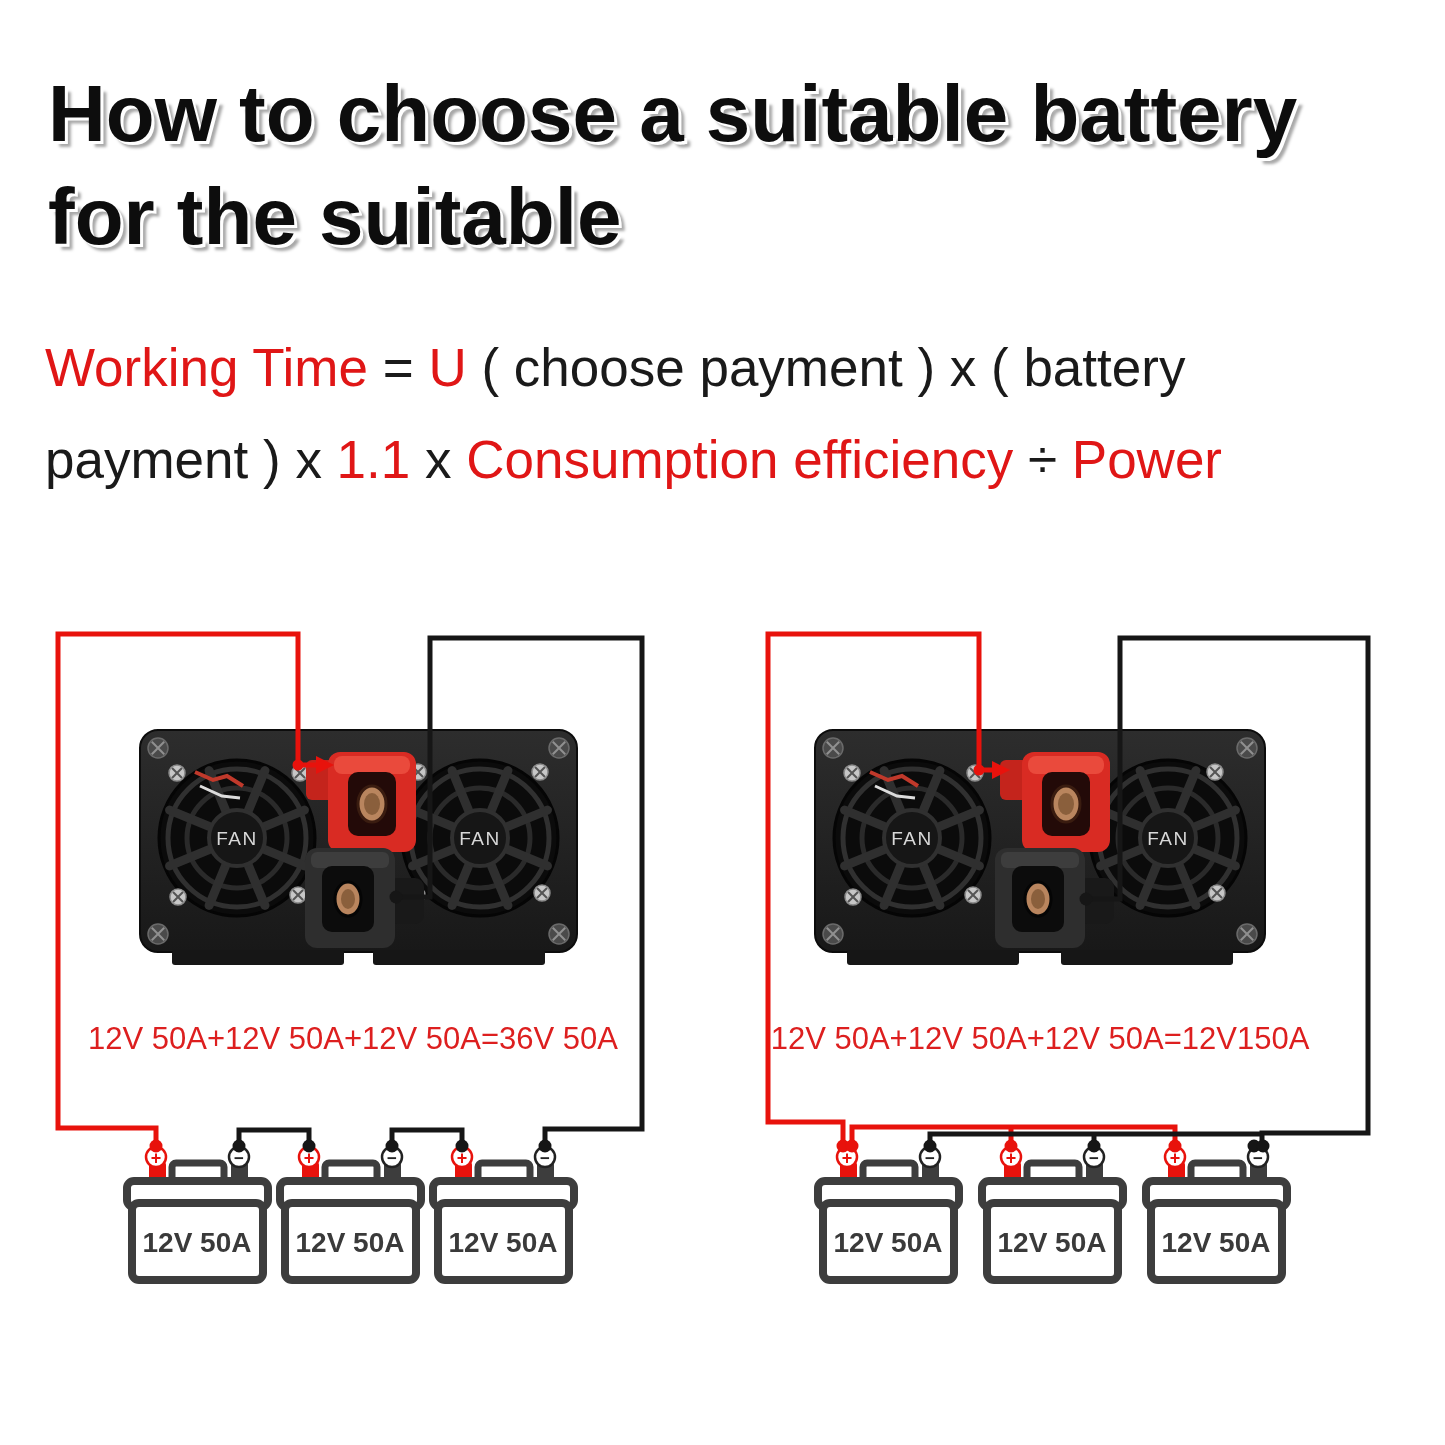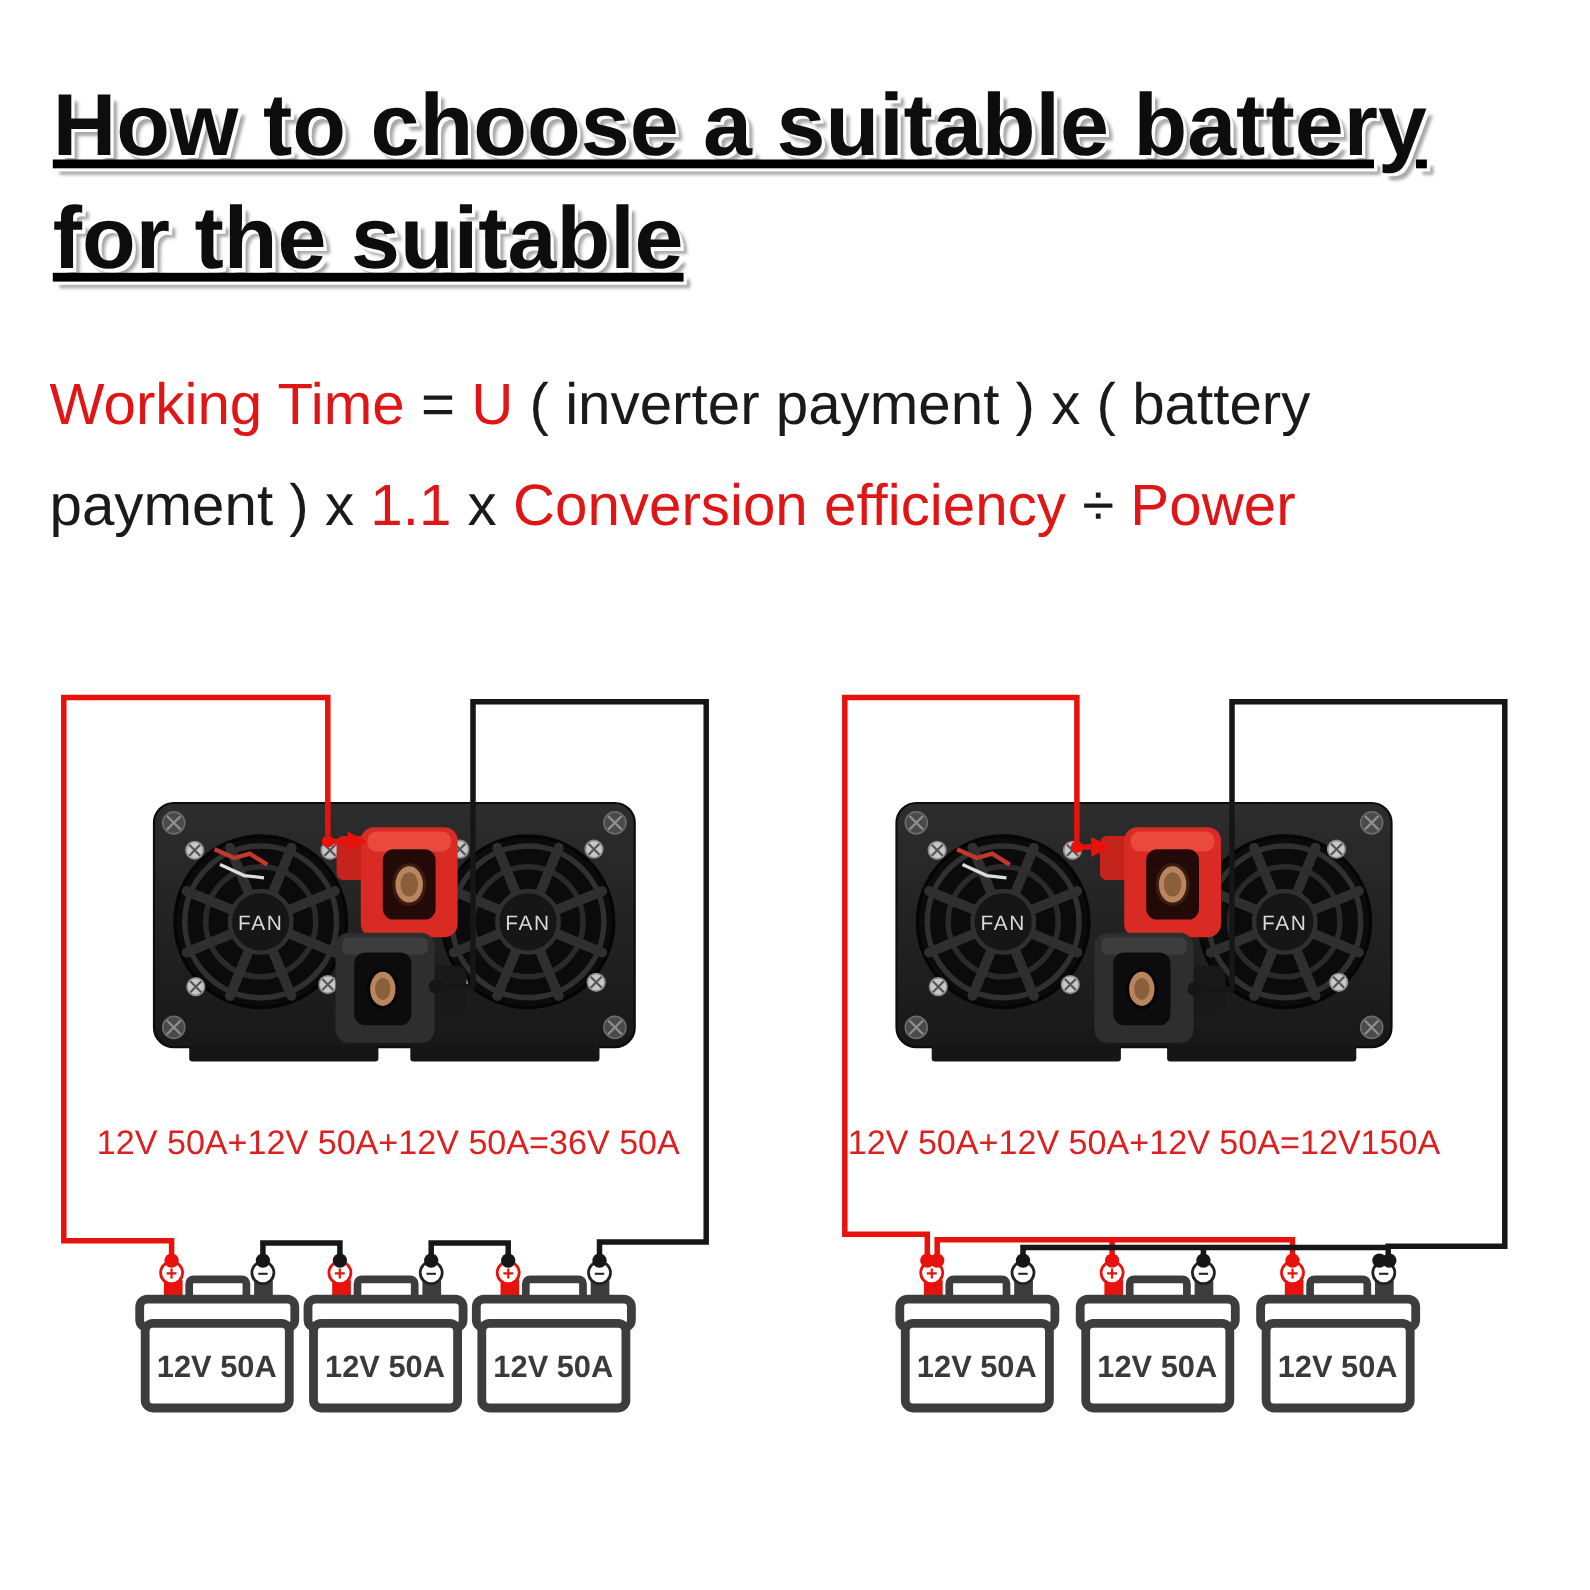--- a/index.html
+++ b/index.html
@@ -1,40 +1,40 @@
 <!DOCTYPE html>
 <html><head>
 <meta charset="utf-8">
 <style>
   html,body{margin:0;padding:0;background:#ffffff;}
   .page{position:relative;width:1445px;height:1445px;background:#ffffff;overflow:hidden;
         font-family:"Liberation Sans","DejaVu Sans",sans-serif;}
-  .title-block{position:absolute;left:48px;top:62px;text-decoration:underline;}
+  .title-block{position:absolute;left:48px;top:62px;}
   .title-line{font-size:80px;font-weight:700;color:#0d0d0d;line-height:103px;white-space:nowrap;
               letter-spacing:0px;
               text-shadow:3px 3px 0 #ffffff,6px 6px 3px #a8a8a8;}
   .formula-block{position:absolute;left:45px;top:322px;width:1360px;}
   .formula-line{font-size:53px;line-height:92px;white-space:nowrap;}
   .formula-line .red{color:#e01616;}
   .formula-line .black{color:#1a1a1a;}
   #diagram-svg{position:absolute;left:0;top:0;width:1445px;height:1445px;}
 </style>
 </head>
 <body>
 
 <div class="page">
 
   <div class="title-block">
     <div class="title-line">How to choose a suitable battery</div>
     <div class="title-line">for the suitable</div>
   </div>
 
   <div class="formula-block" id="formula-block">
-      <div class="formula-line"><span class="red">Working Time</span><span class="black"> = </span><span class="red">U</span><span class="black"> ( inverter payment ) x ( battery</span></div>
-      <div class="formula-line"><span class="black">payment ) x </span><span class="red">1.1</span><span class="black"> x </span><span class="red">Conversion efficiency</span><span class="black"> ÷ </span><span class="red">Power</span></div>
+      <div class="formula-line"><span class="red">Working Time</span><span class="black"> = </span><span class="red">U</span><span class="black"> ( choose payment ) x ( battery</span></div>
+      <div class="formula-line"><span class="black">payment ) x </span><span class="red">1.1</span><span class="black"> x </span><span class="red">Consumption efficiency</span><span class="black"> ÷ </span><span class="red">Power</span></div>
     </div>
 
   <svg id="diagram-svg" viewBox="0 0 1445 1445" xmlns="http://www.w3.org/2000/svg">
       <defs>
         <linearGradient id="panelGrad" x1="0" y1="0" x2="0" y2="1">
           <stop offset="0" stop-color="#2d2d2d"></stop>
           <stop offset="1" stop-color="#181818"></stop>
         </linearGradient>
       </defs>
       <g>

